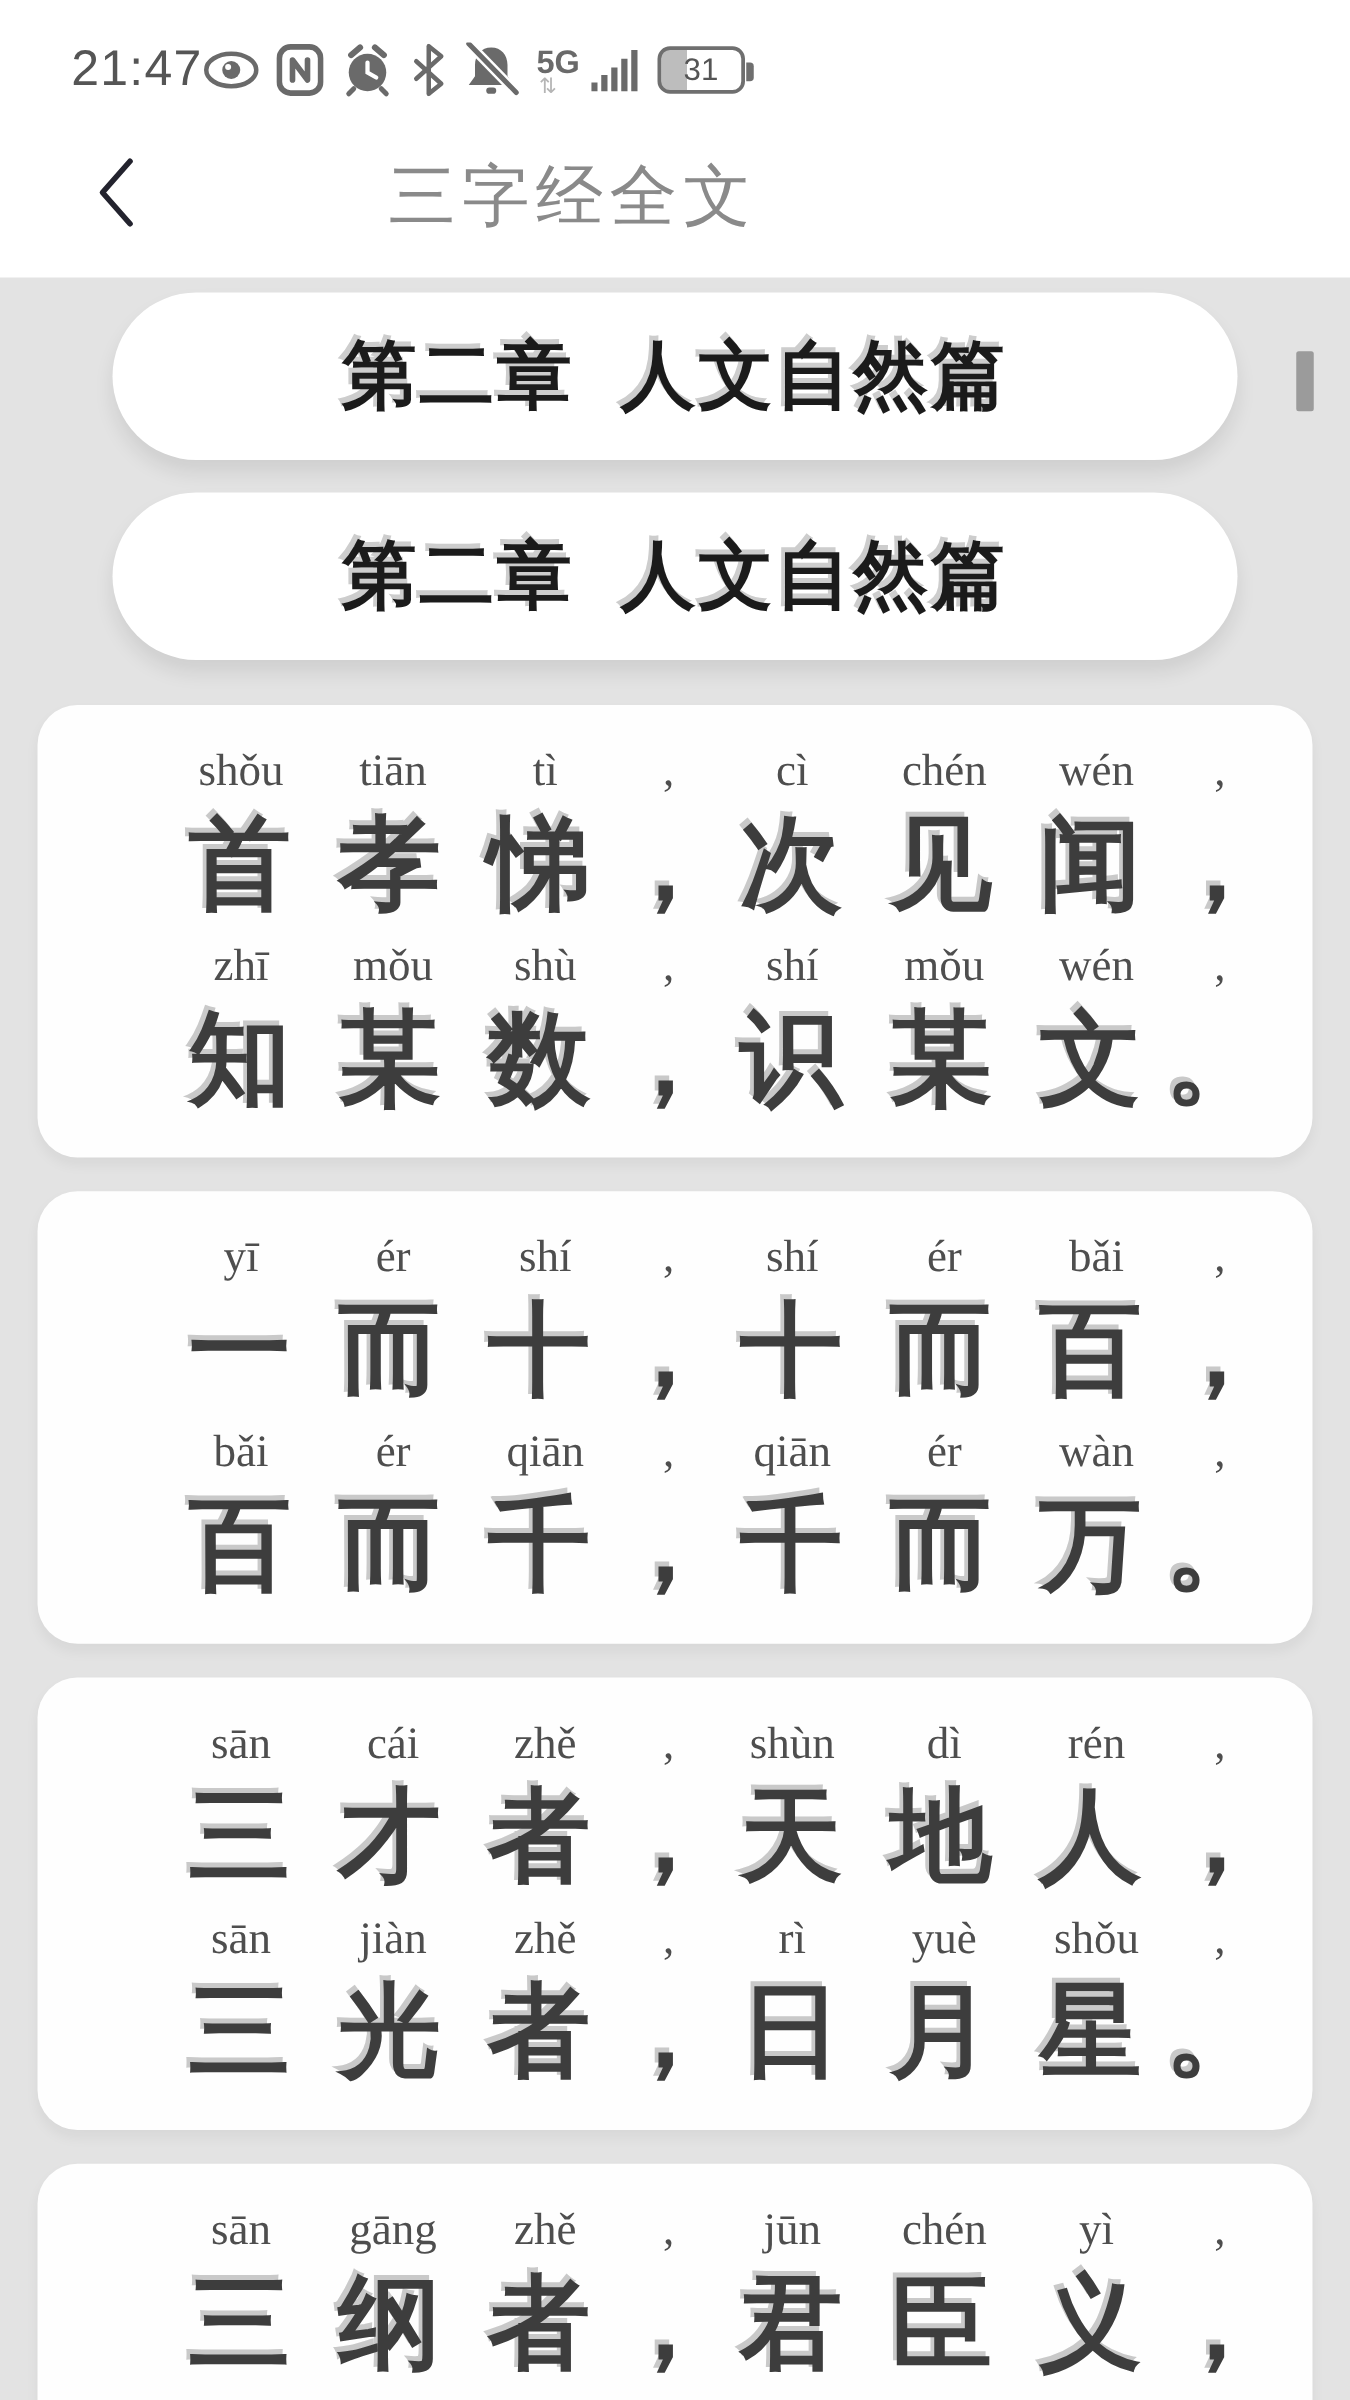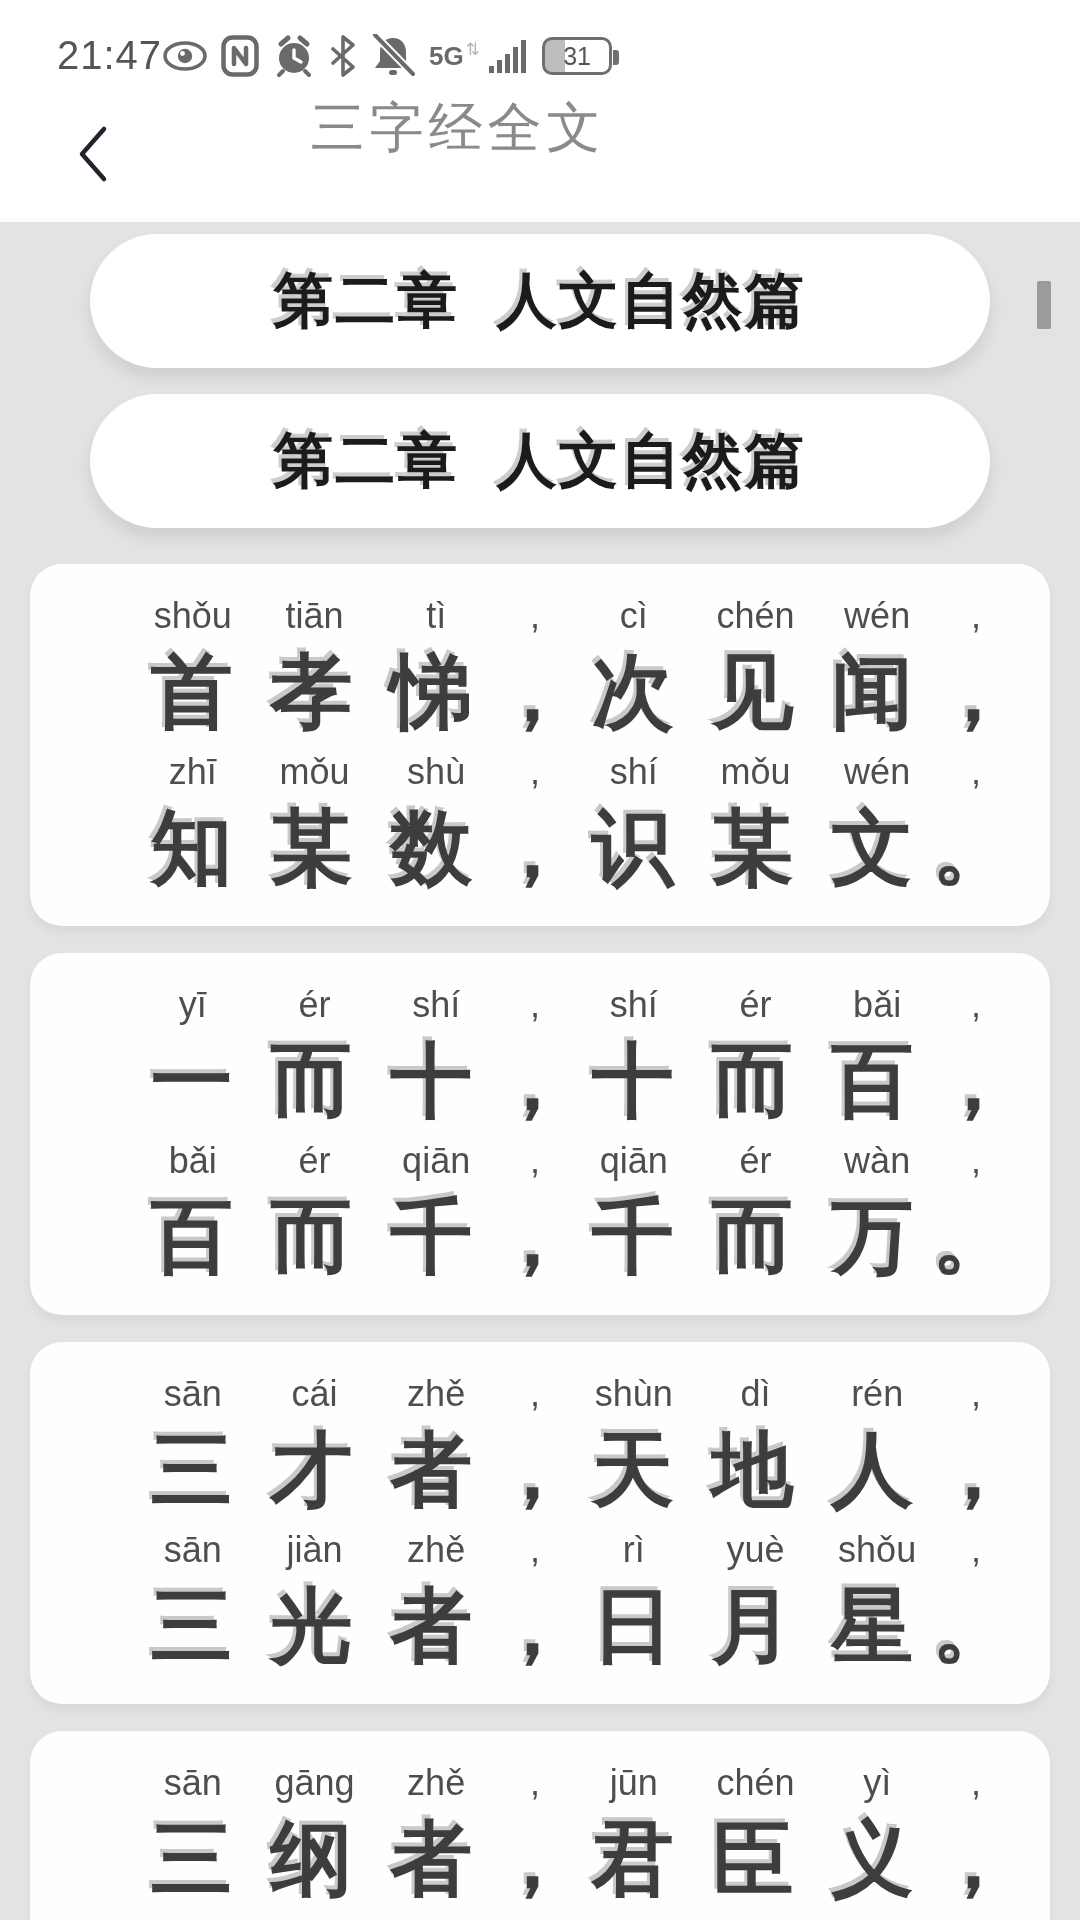--- a/index.html
+++ b/index.html
@@ -14,35 +14,35 @@
   .top-white { position:absolute; top:0; left:0; width:1080px; height:222px; background:#ffffff; }
 
   .status-bar {
     position:absolute; top:0; left:0; width:1080px; height:92px;
     display:flex; align-items:flex-end; justify-content:flex-start;
     padding:0 38px 14px 57px;
   }
   .time { font-size:40px; color:#555555; letter-spacing:1px; }
   .status-icons { display:flex; align-items:center; gap:13px; }
   .sicon { display:inline-flex; align-items:center; justify-content:center; }
-  .net-block { display:flex; flex-direction:row; align-items:flex-start; line-height:1; margin-right:-4px; }
+  .net-block { display:flex; flex-direction:column; align-items:flex-start; line-height:1; margin-right:-4px; }
   .net-5g { font-size:26px; font-weight:bold; color:#6a6a6a; }
   .net-arrows { font-size:17px; color:#b5b5b5; margin-top:-2px; margin-left:2px; }
   .battery {
     position:relative; width:70px; height:38px;
     border:3px solid #6f6f6f; border-radius:10px;
     background:linear-gradient(to right,#bdbdbd 0 32%,#ffffff 32%);
     display:flex; align-items:center; justify-content:center;
   }
   .battery-num { font-size:25px; color:#555555; }
   .battery-nub { position:absolute; right:-10px; top:10px; width:6px; height:15px; background:#6f6f6f; border-radius:0 3px 3px 0; }
 
   .app-header {
     position:absolute; top:92px; left:0; width:916px; height:130px;
-    display:flex; justify-content:center;
+    display:flex; align-items:center; justify-content:center;
   }
   .back-button { position:absolute; left:60px; top:26px; width:64px; height:72px; display:flex; align-items:center; justify-content:center; cursor:pointer; }
   .page-title { font-size:54px; font-weight:500; color:#8a8a8a; letter-spacing:5px; }
 
   
   .content { position:absolute; top:222px; left:0; width:1080px; bottom:0; }
 
   .chapter-pill {
     width:900px; height:134px; margin:16px auto;
     background:#ffffff; border-radius:67px;
@@ -64,21 +64,21 @@
   }
 
   #verses { margin-top:36px; }
   .verse-card {
     width:1020px; margin:0 auto 27px;
     background:#fefefe; border-radius:32px;
     padding:26px 36px 28px 102px;
     box-shadow:0 6px 10px rgba(0,0,0,0.05);
   }
   .verse-line + .verse-line { margin-top:4px; }
-  .py-row { display:flex; align-items:center; }
+  .py-row { display:flex; align-items:center;font-family:Liberation Serif, serif; }
   .hz-row { display:flex; align-items:center; }
   .cell { flex:1.6; text-align:center; }
   .cell.comma { flex:1; }
   .py-row .cell { font-size:36px; color:#4e4e4e; line-height:52px; white-space:nowrap; }
   .hz-row .cell {
     font-size:82px; font-weight:900; color:#3d3d3d; line-height:100px;
     text-shadow:-3px -4px 0 #c9c9c9;
   }
 </style>
 </head>

